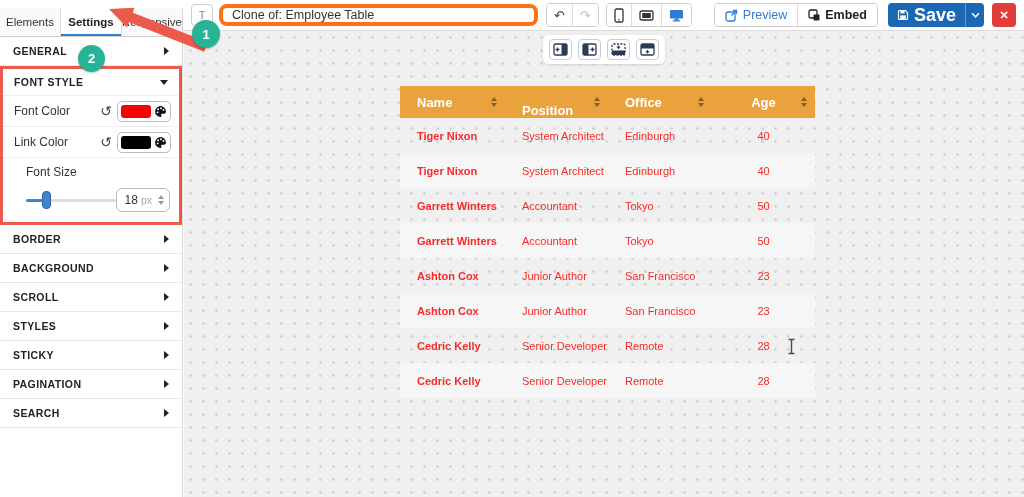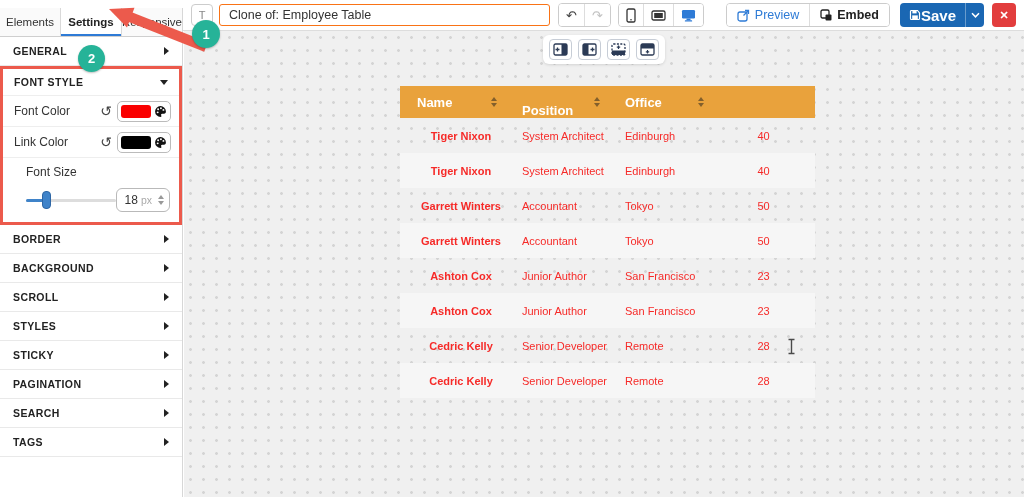--- a/index.html
+++ b/index.html
@@ -59,37 +59,37 @@
     z-index:41;box-shadow:0 1px 2px rgba(0,0,0,.25);}
   #badge-1{left:192px;top:20px;}
   #badge-2{left:78px;top:37px;width:27px;height:27px;}
   #arrow-1{position:absolute;left:102px;top:3px;z-index:40;pointer-events:none;}
 
   
   .topbar{position:absolute;left:183px;top:0;right:0;height:31px;background:#fff;
     border-bottom:1px solid #ddd;display:flex;align-items:center;padding:0 8px;z-index:3;}
   .t-btn{width:22px;height:22px;border:1px solid #ccc;border-radius:4px;background:#fff;color:#888;
     font-size:11px;display:flex;align-items:center;justify-content:center;flex:0 0 auto;cursor:pointer;}
-  .title-input{flex:1;min-width:0;height:22px;margin-left:6px;border:1px solid #f97316;border-radius:3px;
+  .title-input{flex:1;min-width:0;height:22px;margin-left:6px;border:4px solid #f97316;border-radius:8px;
     padding:0 9px;font-size:12.5px;color:#333;outline:none;background:#fff;}
   .btn-group{display:flex;height:24px;border:1px solid #ccc;border-radius:4px;overflow:hidden;background:#fff;flex:0 0 auto;}
   .btn-group .gbtn{display:flex;align-items:center;justify-content:center;padding:0 7px;background:#fff;
     border-right:1px solid #ddd;cursor:pointer;font-size:12px;color:#333;}
   .btn-group .gbtn:last-child{border-right:none;}
   .undo-group{margin-left:8px;}
   .icon-glyph{font-size:13px;color:#444;line-height:1;}
   .icon-glyph.disabled{color:#c2c2c2;}
   .device-group{margin-left:7px;}
   .pe-group{margin-left:22px;}
   .pe-group .gbtn{padding:0 10px;gap:5px;}
   .preview-label{color:var(--accent-blue);font-size:12.5px;}
   .embed-label{color:#222;font-size:12.5px;font-weight:bold;}
   .save-group{display:flex;height:24px;border-radius:4px;overflow:hidden;margin-left:10px;flex:0 0 auto;}
-  .save-main{display:flex;align-items:center;background:var(--save-blue);color:#fff;
-    font-size:15px;font-weight:bold;padding:0 9px;cursor:pointer;}
+  .save-main{display:flex;align-items:center;gap:5px;background:var(--save-blue);color:#fff;
+    font-size:18px;font-weight:bold;padding:0 9px;cursor:pointer;}
   .save-caret{display:flex;align-items:center;justify-content:center;width:19px;background:var(--save-blue);
     border-left:1px solid rgba(255,255,255,.35);cursor:pointer;}
   .close-btn{width:24px;height:24px;margin-left:8px;background:var(--danger-red);border-radius:4px;
     color:#fff;font-size:11px;font-weight:bold;display:flex;align-items:center;justify-content:center;
     cursor:pointer;flex:0 0 auto;}
 
   
   .canvas{position:absolute;left:184px;top:31px;right:0;bottom:0;background:#f0f0f0;
     background-image:radial-gradient(circle,#d4d4d4 1.3px,transparent 1.5px);
     background-size:13px 13px;z-index:1;}
@@ -98,21 +98,21 @@
   .layout-btn{width:23px;height:21px;border:1px solid #c7cdd6;border-radius:4px;background:#fff;
     display:flex;align-items:center;justify-content:center;cursor:pointer;}
 
   .etable{position:absolute;left:216px;top:55px;width:415px;}
   .thead{display:flex;height:32px;background:var(--header-orange);color:#fff;align-items:center;}
   .th{position:relative;display:flex;align-items:center;height:100%;font-size:13px;font-weight:bold;
     padding-left:17px;cursor:pointer;}
   .tr{display:flex;height:35px;align-items:center;}
   .tr.even{background:#f6f6f6;}
   .td{font-size:11px;color:var(--table-text-red);padding-left:17px;overflow:hidden;white-space:nowrap;}
-  .col0{width:105px;text-align:center;} .col1{width:103px;align-items:flex-end;} .col2{width:104px;} .col3{width:103px;}
+  .col0{width:105px;} .col1{width:103px;align-items:flex-end;} .col2{width:104px;} .col3{width:103px;}
   .td.col0{font-weight:bold;}
   .th.col3,.td.col3{justify-content:center;text-align:center;padding-left:0;}
   .td.col3{display:flex;align-items:center;}
   .sort-icon{position:absolute;right:8px;top:50%;transform:translateY(-50%);
     display:flex;flex-direction:column;gap:2px;cursor:pointer;}
   .tri-up{width:0;height:0;border-left:3.5px solid transparent;border-right:3.5px solid transparent;
     border-bottom:4.5px solid rgba(75,60,35,.65);}
   .tri-down{width:0;height:0;border-left:3.5px solid transparent;border-right:3.5px solid transparent;
     border-top:4.5px solid rgba(75,60,35,.65);}
   #ibeam{position:absolute;left:602px;top:307px;}
@@ -165,20 +165,27 @@
           </div>
           <div class="th col1">
             <span>Position</span>
             <span class="sort-icon">
               <i class="tri-up"></i>
               <i class="tri-down"></i>
             </span>
           </div>
           <div class="th col2">
             <span>Office</span>
+            <span class="sort-icon">
+              <i class="tri-up"></i>
+              <i class="tri-down"></i>
+            </span>
+          </div>
+          <div class="th col3">
+            <span>Age</span>
             <span class="sort-icon">
               <i class="tri-up"></i>
               <i class="tri-down"></i>
             </span>
           </div>
         </div>
       <div id="table-body">
           <div class="tr">
             <div class="td col0">Tiger Nixon</div>
             <div class="td col1">System Architect</div>
@@ -326,24 +333,20 @@
           <i class="caret-right"></i>
         </div>
         <div class="acc-row">
           <span class="acc-label">PAGINATION</span>
           <i class="caret-right"></i>
         </div>
         <div class="acc-row">
           <span class="acc-label">SEARCH</span>
           <i class="caret-right"></i>
         </div>
-        <div class="acc-row">
-          <span class="acc-label">TAGS</span>
-          <i class="caret-right"></i>
-        </div>
       </div>
 
     <div class="badge" id="badge-2">2</div>
   </div>
 
   <div class="topbar">
     <div class="t-btn">T</div>
     <input class="title-input" type="text" value="Clone of: Employee Table" style="">
     <div class="btn-group undo-group">
       <div class="gbtn">

